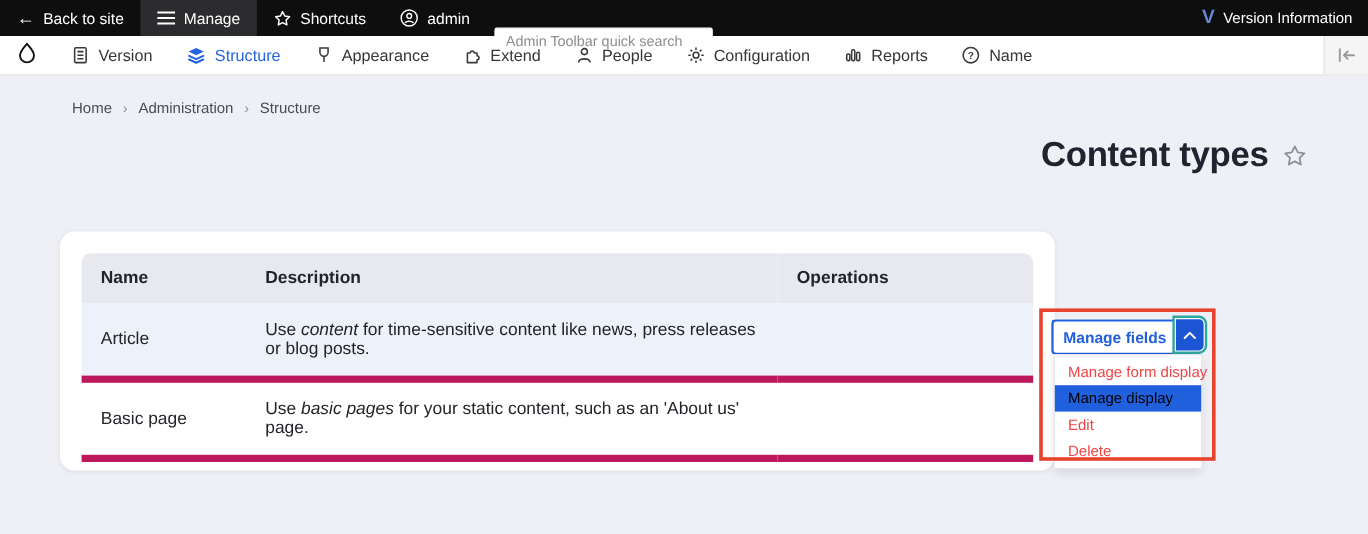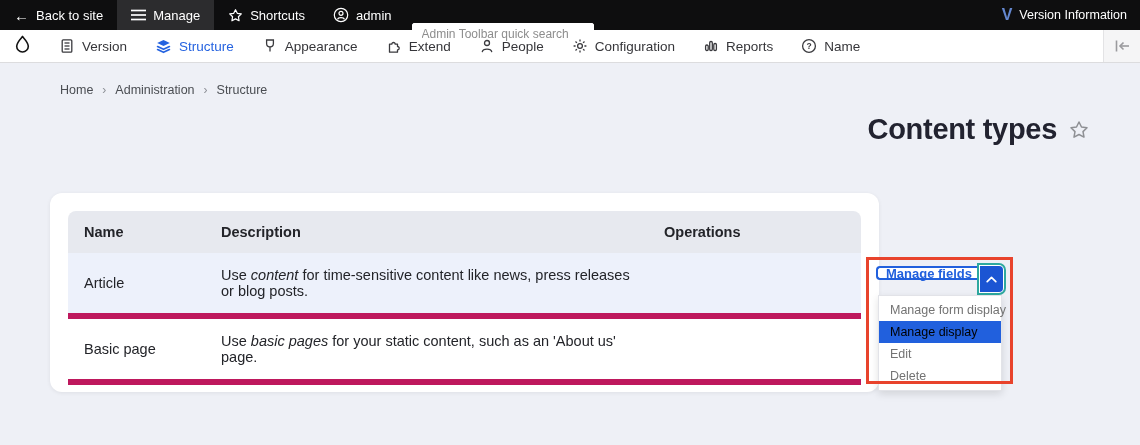--- a/index.html
+++ b/index.html
@@ -42,25 +42,25 @@
   col.c-ops  { width:213px; }
   thead th { background:#e7e9ef; text-align:left; font-weight:700; padding:13px 16px; }
   thead th:first-child { border-radius:8px 0 0 0; }
   thead th:last-child  { border-radius:0 8px 0 0; }
   tbody td { padding:14px 16px; border-bottom:6px solid #be185d; vertical-align:middle; }
   tr.row-hl td { background:#edf1fb; }
   td i, .desc i { font-style:italic; }
 
   
   .dropbutton { position:absolute; left:876px; top:203px; z-index:5; }
-  .db-main { display:flex; height:14px; }
+  .db-main { display:flex; height:30px; }
   .db-label { width:104px; background:#fff; border:2px solid #2160dd; border-right:none; border-radius:4px 0 0 4px; color:#2160dd; font-size:13px; font-weight:700; display:flex; align-items:center; justify-content:center; cursor:pointer; }
   .db-toggle { width:23px; height:26px; background:#1b55d3; border:none; border-radius:0 4px 4px 0; display:flex; align-items:center; justify-content:center; cursor:pointer; box-shadow:0 0 0 1px #fff, 0 0 0 3px #2da89f; }
   .db-menu { position:absolute; top:29px; left:2px; width:124px; background:#fff; border:1px solid #e2e3e8; box-shadow:0 3px 8px rgba(0,0,0,.12); padding:3px 0; }
-  .db-item { padding:4px 11px; font-size:12.5px; color:#737373; cursor:pointer; white-space:nowrap; }
+  .db-item { padding:4px 11px; font-size:12.5px; color:#ef4444; cursor:pointer; white-space:nowrap; }
   .db-item.highlight { background:#2160dd; color:#000000; }
 
   
   .annotation { position:absolute; left:866px; top:194px; width:147px; height:127px; border:3px solid #e8432c; pointer-events:none; z-index:9; }
 
   .ic { display:block; }
 </style>
 </head>
 <body>
 

